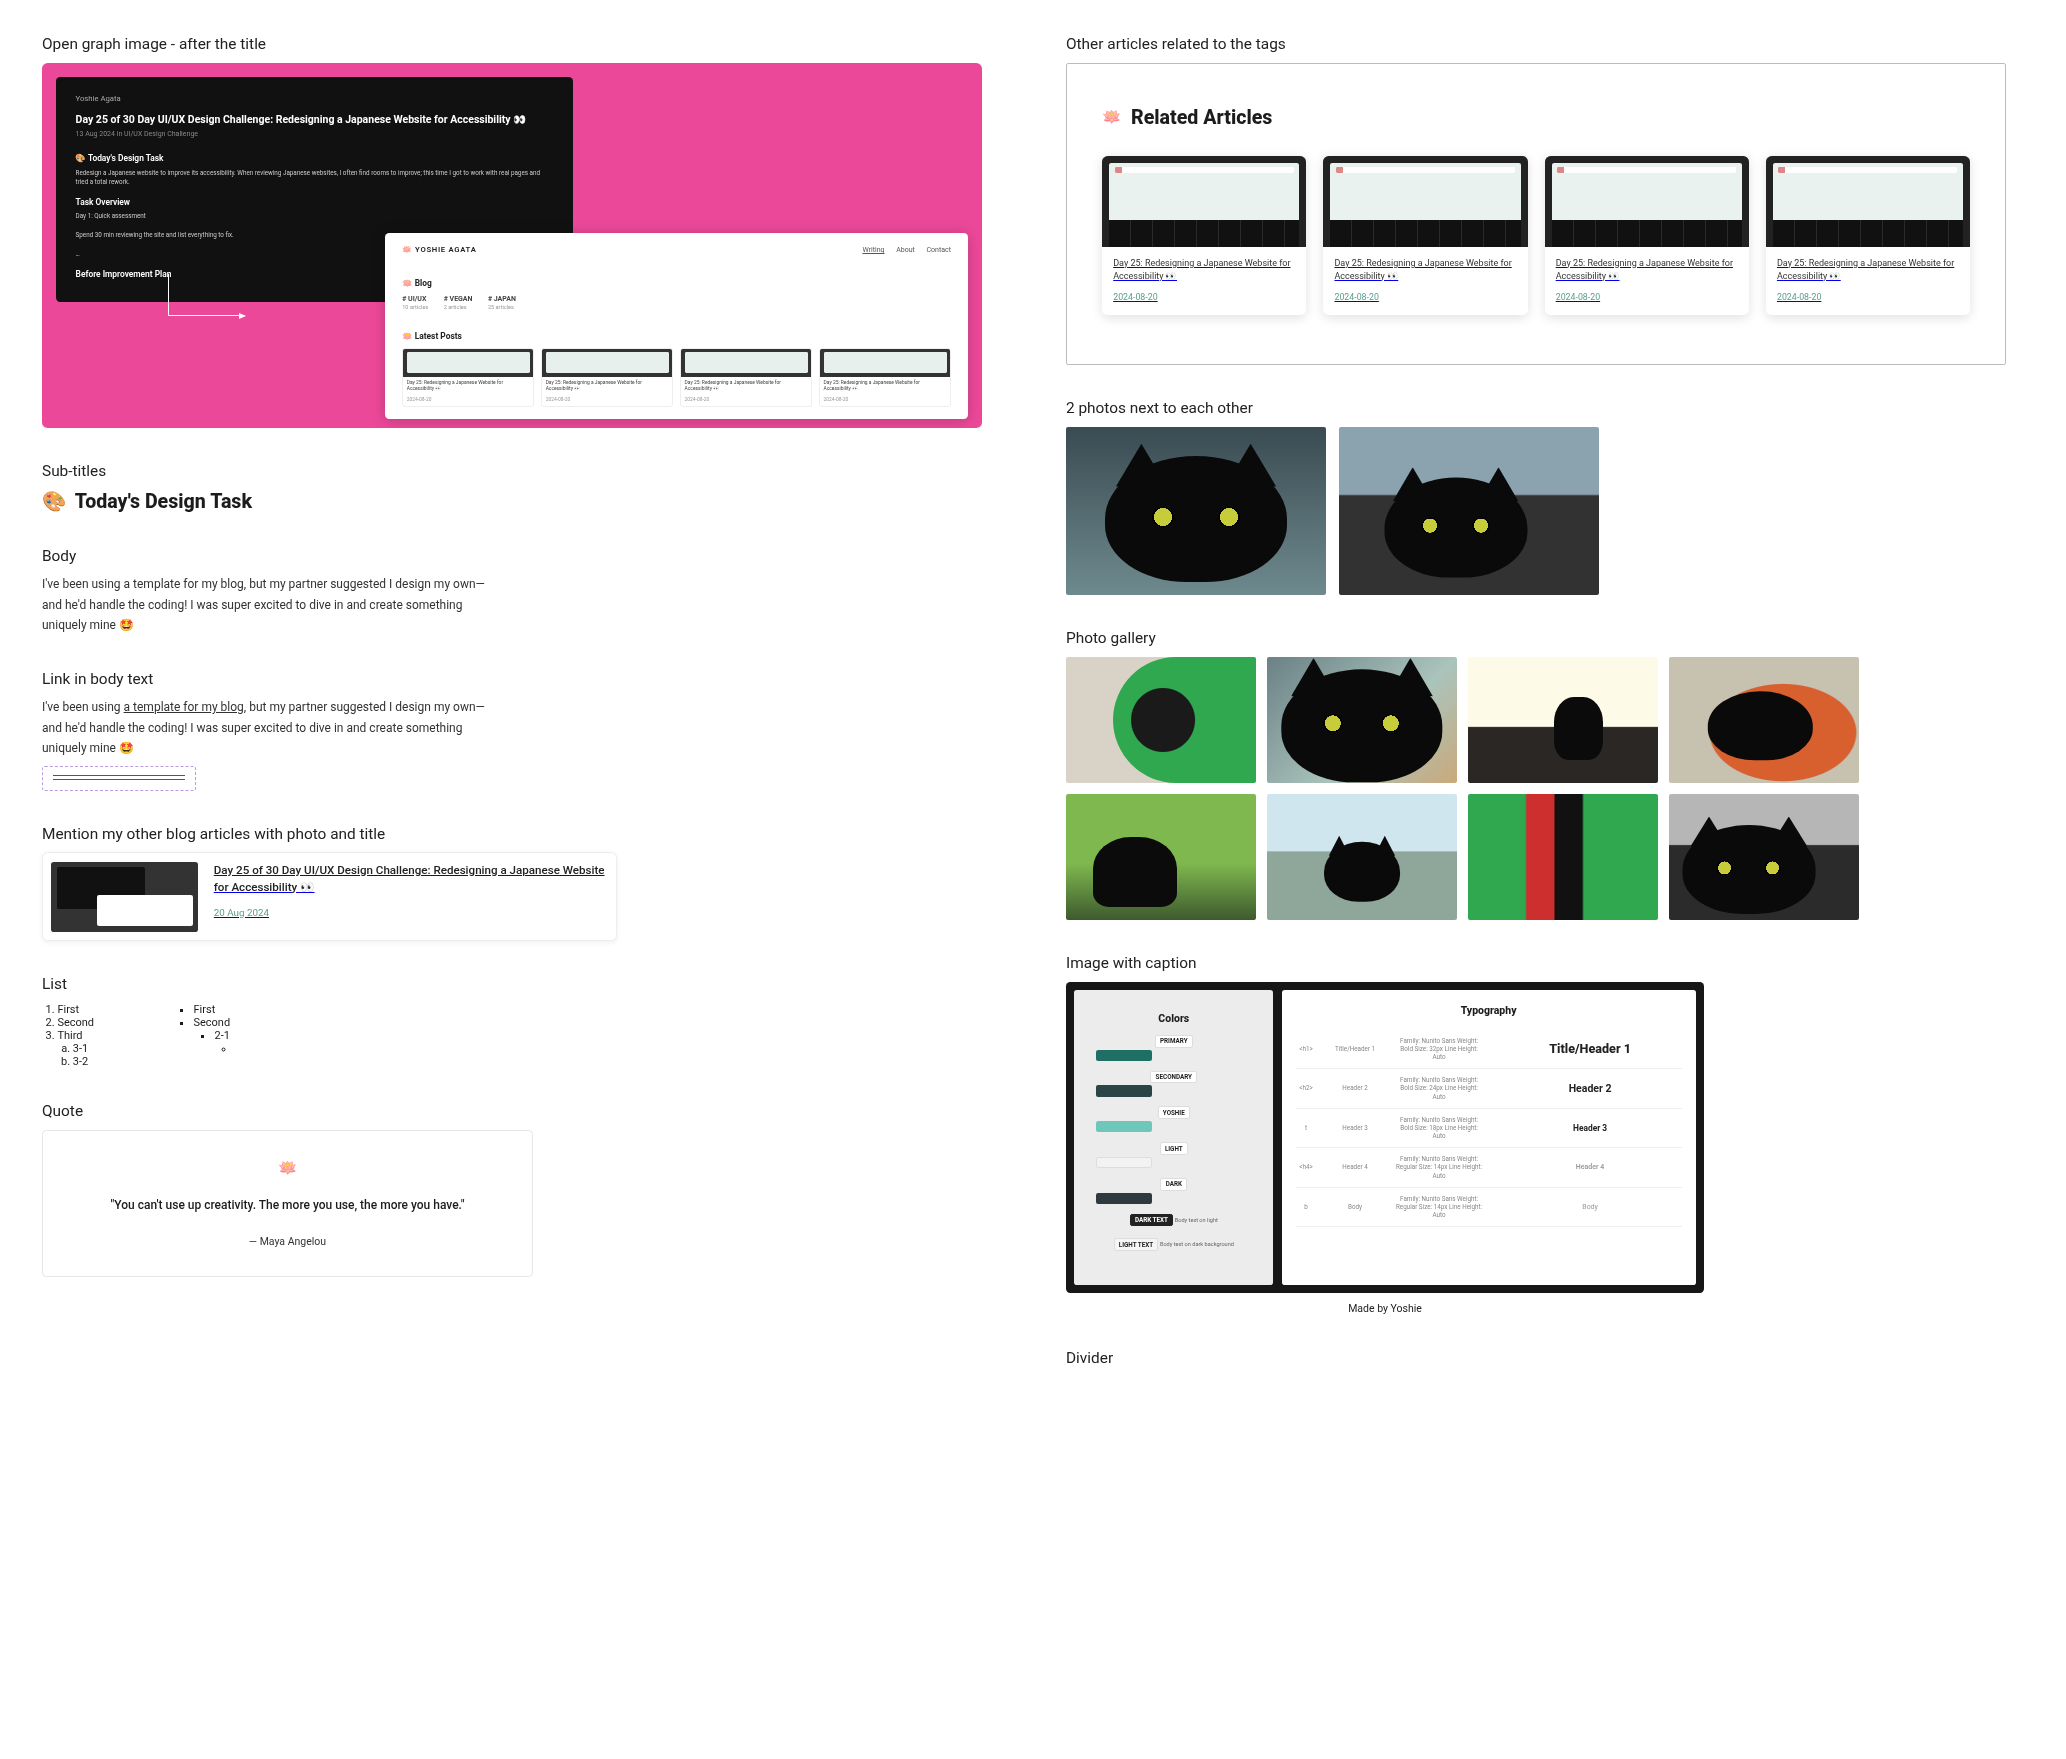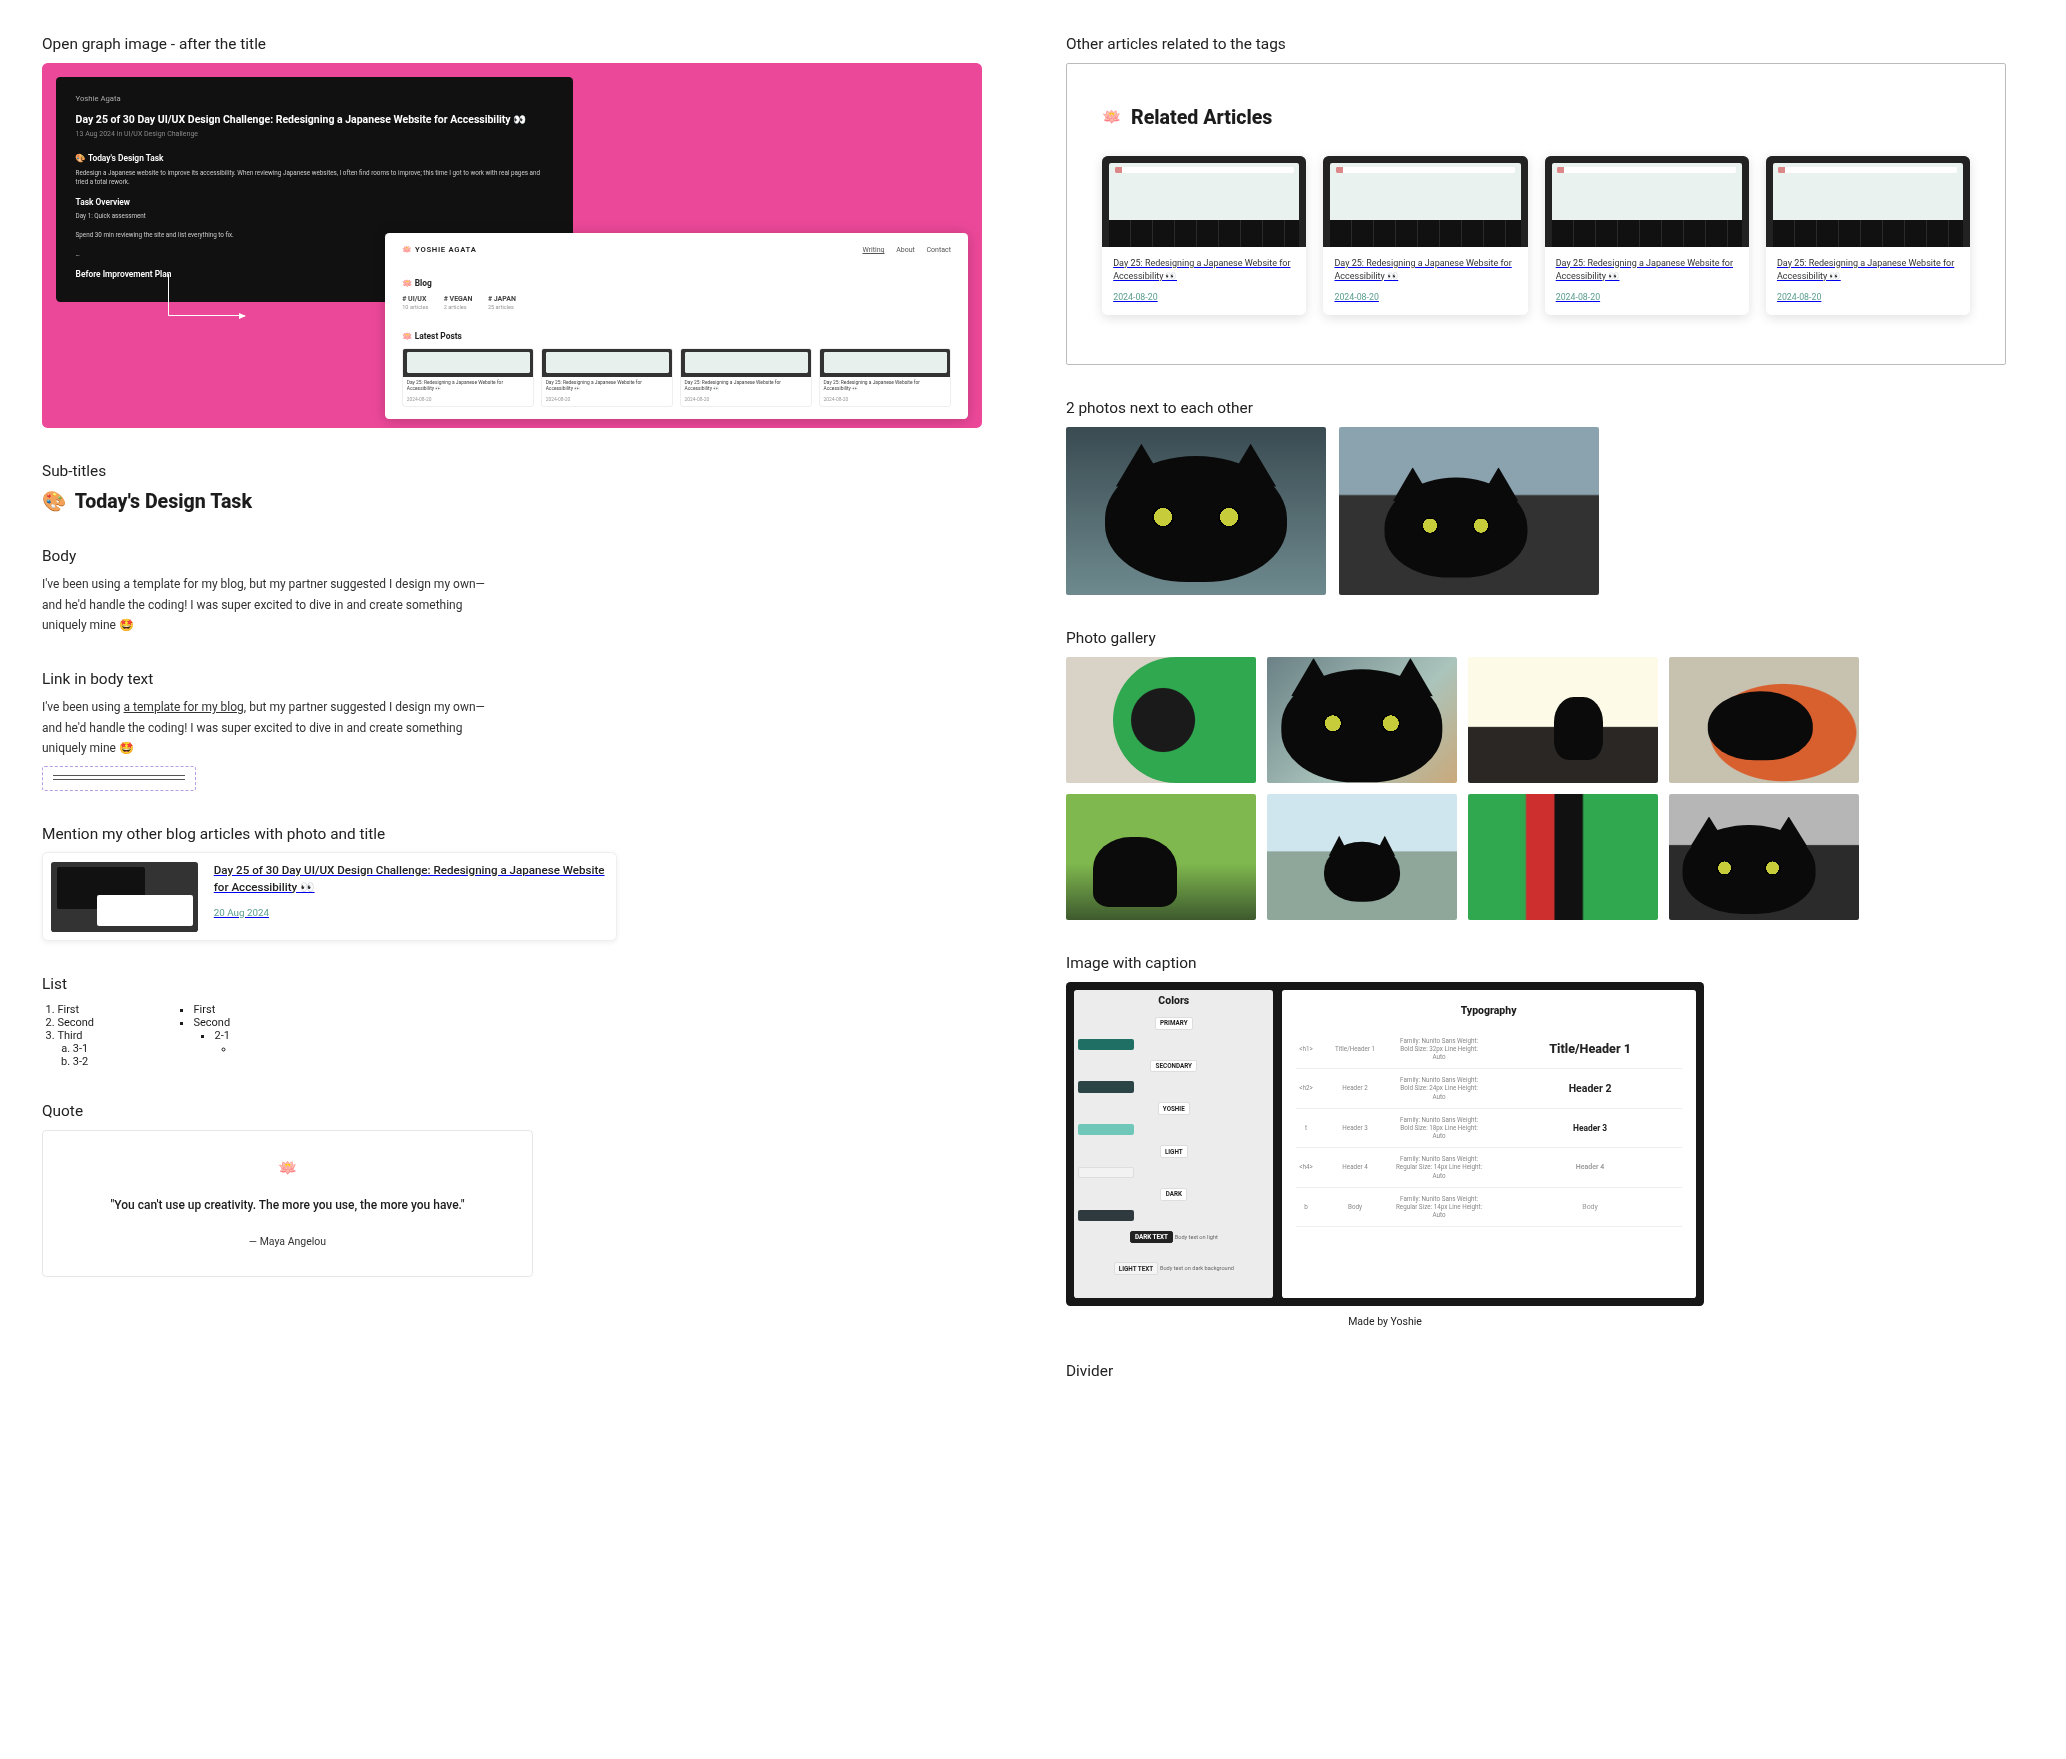--- a/index.html
+++ b/index.html
@@ -207,25 +207,25 @@
     .bg-green-tube { background:#e8e8e8; }
     .bg-green-tube .tube{ position:absolute; inset:0; background: linear-gradient(90deg, #2fa84f 30%, #cd2e2e 31% 45%, #111 46% 60%, #2fa84f 61%); }
     .bg-sill { background: linear-gradient(180deg,#b6b6b6 40%, #2b2b2b 41%); }
     
     .fig { text-align: center; max-width: 638px; }
     .figbox {
       background: #171717; border-radius: 4.2px;
       padding: 8.4px; display: flex; gap: 8.4px;
     }
     .figcol-left {
-      width: 32%; background:#ececec; border-radius:2.8px; padding:4px;
+      width: 32%; background:#ececec; border-radius:2.8px; padding:22px;
     }
     .figcol-left h4 { font-size: 10.5px; font-weight: 800; margin-bottom: 9.8px; }
     .swatch { margin-bottom: 9.8px; font-size: 6.3px; }
-    .swatch .lab { font-size: 6.3px; font-weight: 700; background:#fff; display:inline-block; padding:1.4px 4.2px; border:0.7px solid #ddd; border-radius:2.1px; margin-bottom:9px; }
+    .swatch .lab { font-size: 6.3px; font-weight: 700; background:#fff; display:inline-block; padding:1.4px 4.2px; border:0.7px solid #ddd; border-radius:2.1px; margin-bottom:2px; }
     .swatch .bar { height: 11.2px; width: 56px; border-radius:2.1px; }
     .sw-primary .bar{ background:#1f6f64; }
     .sw-secondary .bar{ background:#2b4446; }
     .sw-accent .bar{ background:#6ec7b8; }
     .sw-light .bar{ background:#f2f2f2; border:0.7px solid #ddd; }
     .sw-dark .bar{ background:#2f3a3f; }
     .sw-darktext .lab{ background:#222; color:#fff; border-color:#222; }
     .sw-lighttext .lab{ background:#f5f5f5; }
     .figcol-right { flex:1; background:#fff; border-radius:2.8px; padding:14px; }
     .figcol-right h4 { font-size: 10.5px; font-weight: 800; margin-bottom: 12.6px; }

